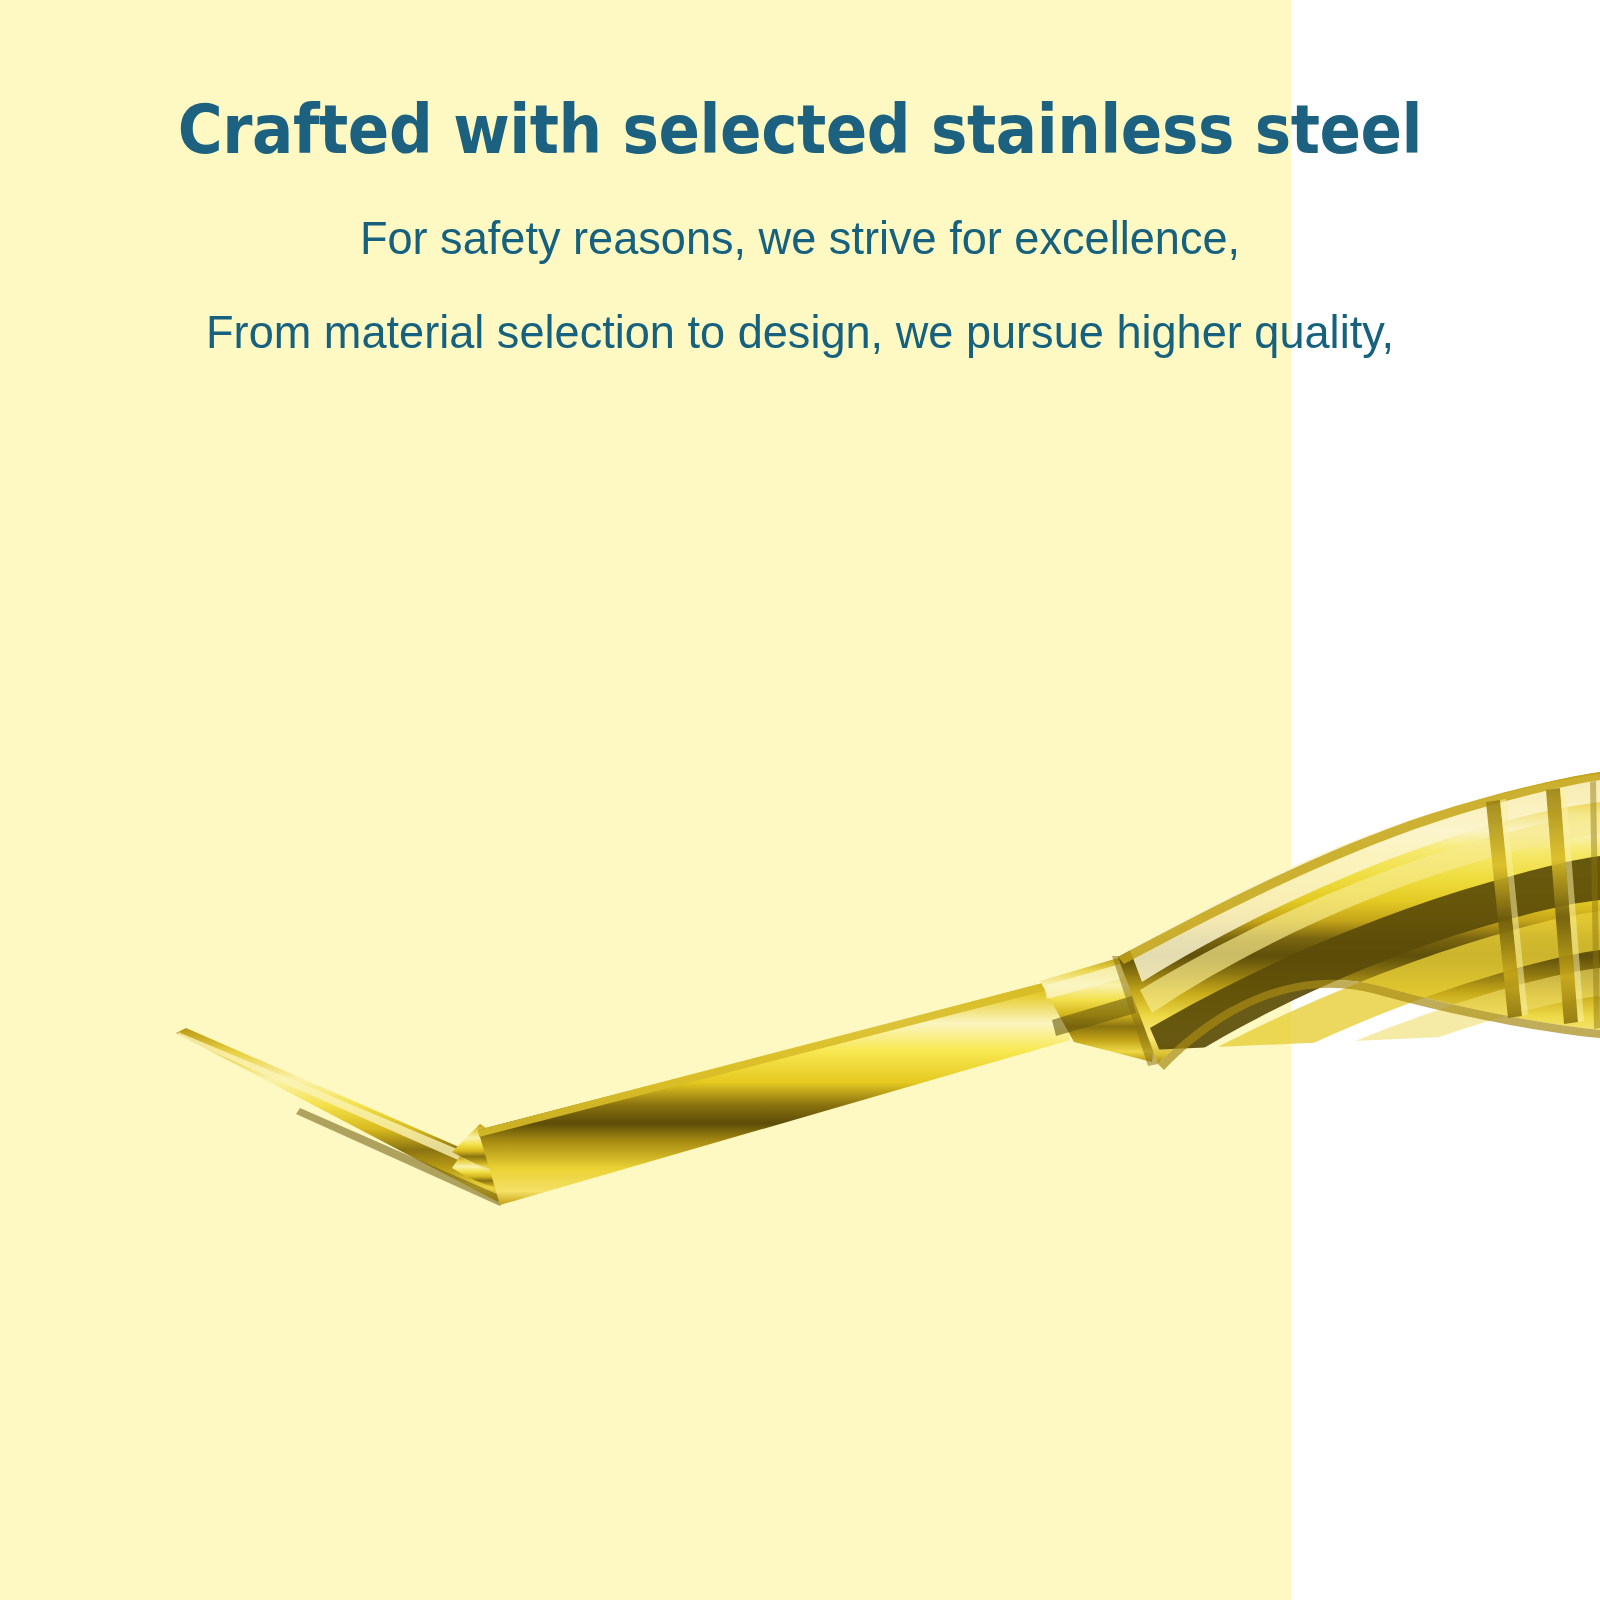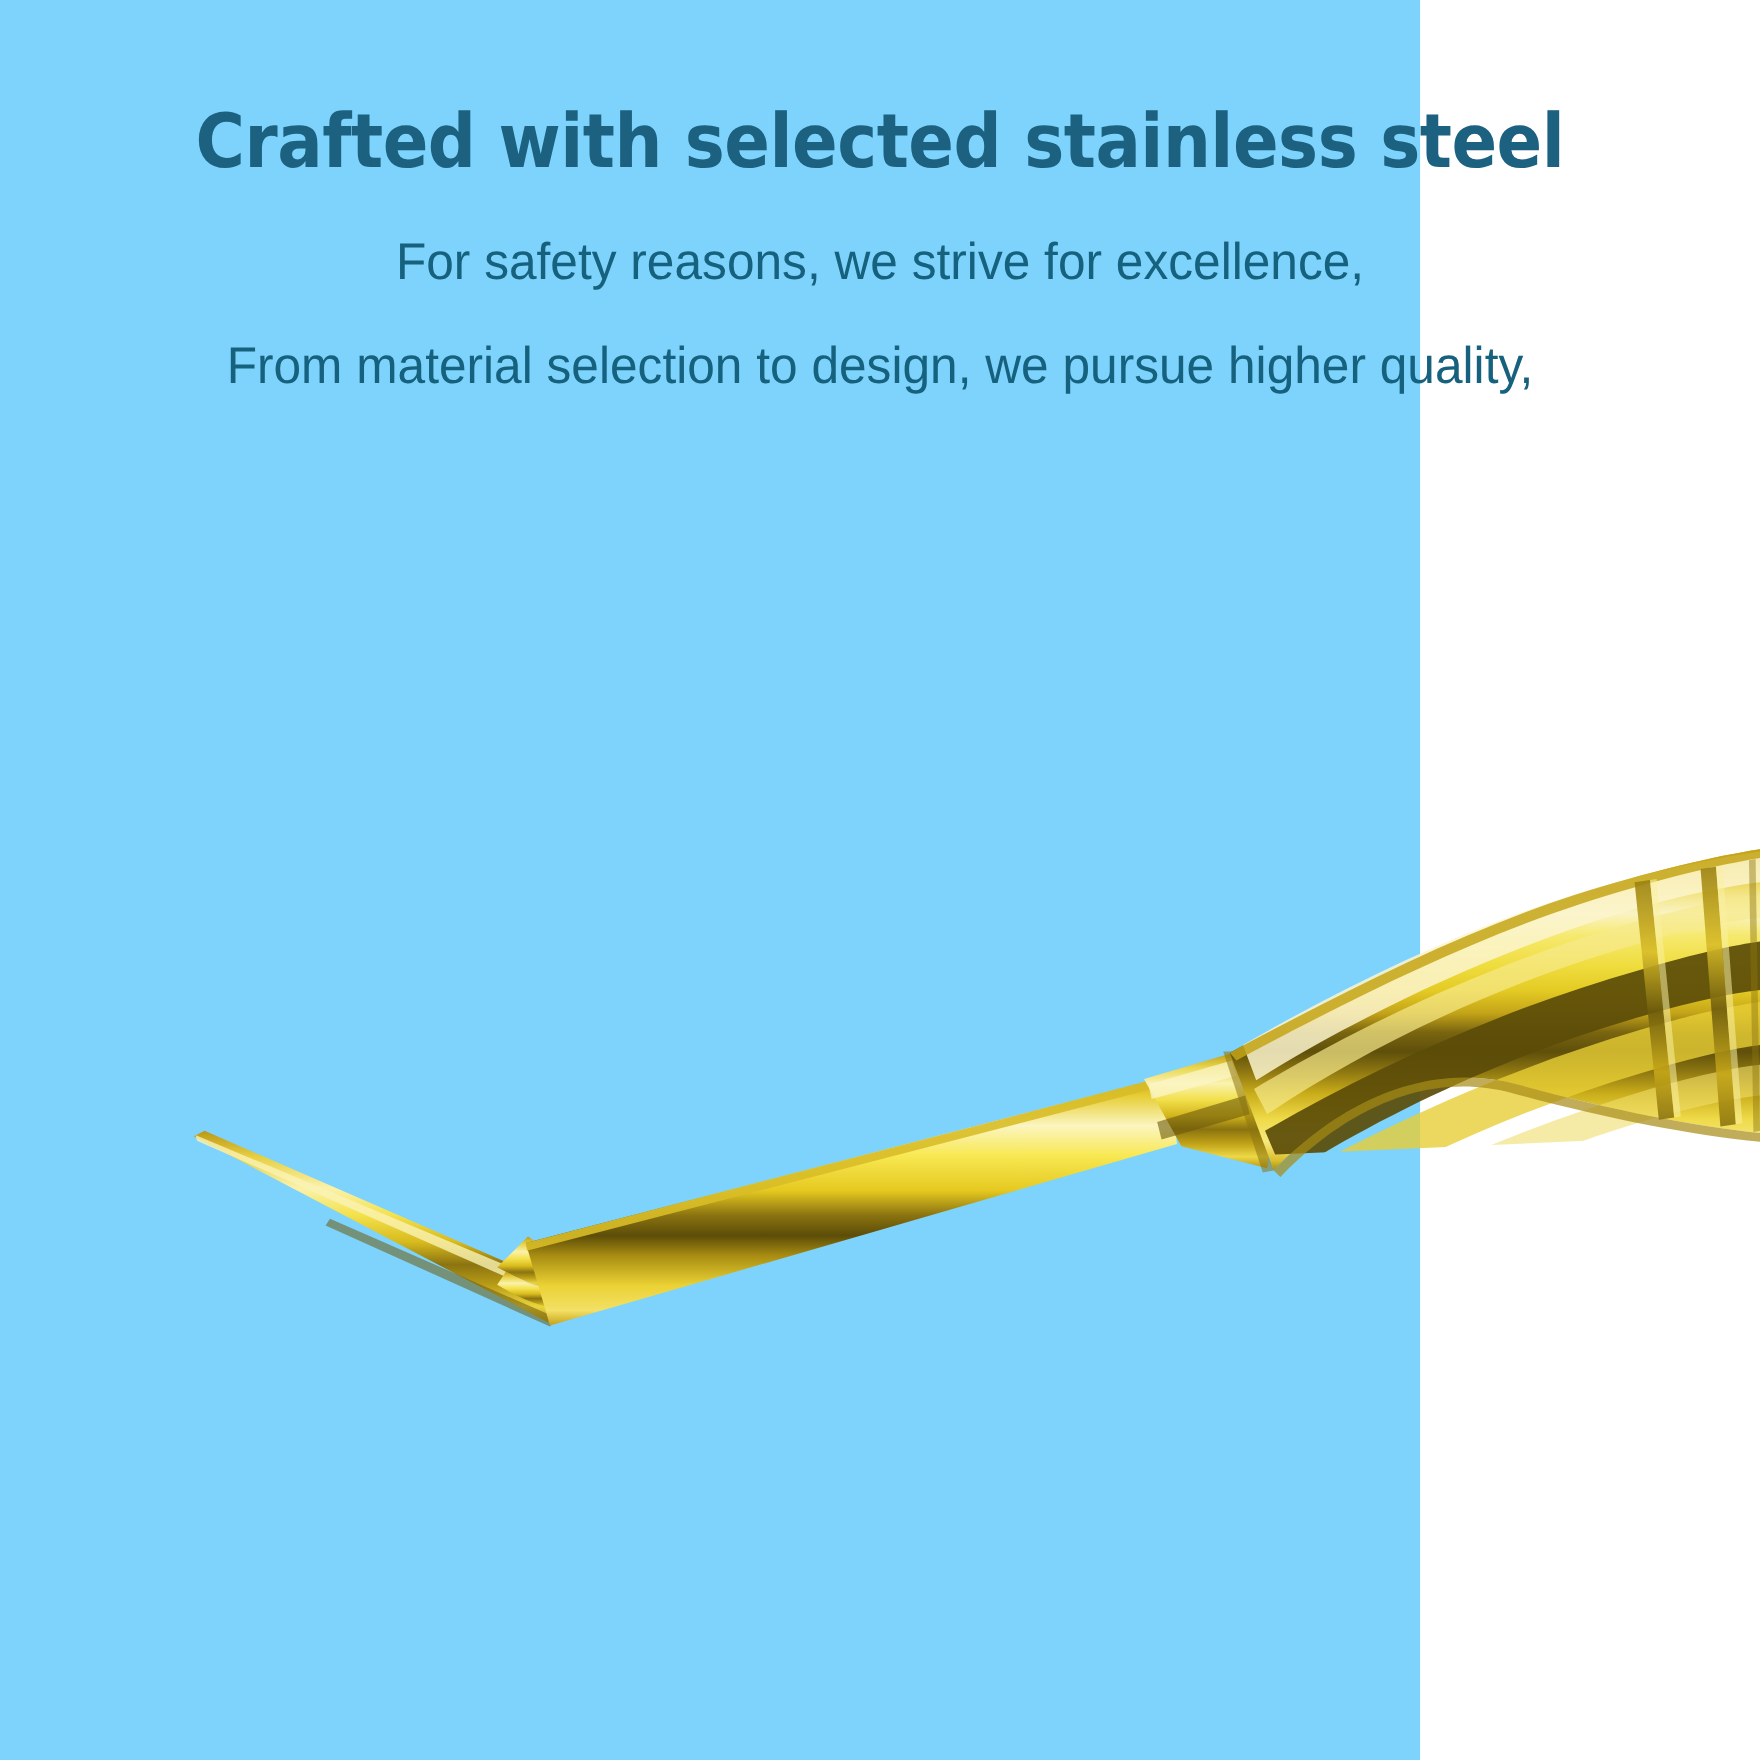--- a/index.html
+++ b/index.html
@@ -9,21 +9,21 @@
     width: 1600px;
     height: 1600px;
     background: #ffffff;
     overflow: hidden;
   }
 
   #page {
     position: relative;
     width: 1291px;
     height: 1600px;
-    background: #7dd3fc;
+    background: #fef9c3;
     font-family: "Liberation Sans", "DejaVu Sans", sans-serif;
   }
 
   
   #text-block {
     position: absolute;
     left: 0;
     top: 0;
     width: 1600px;
     text-align: center;

